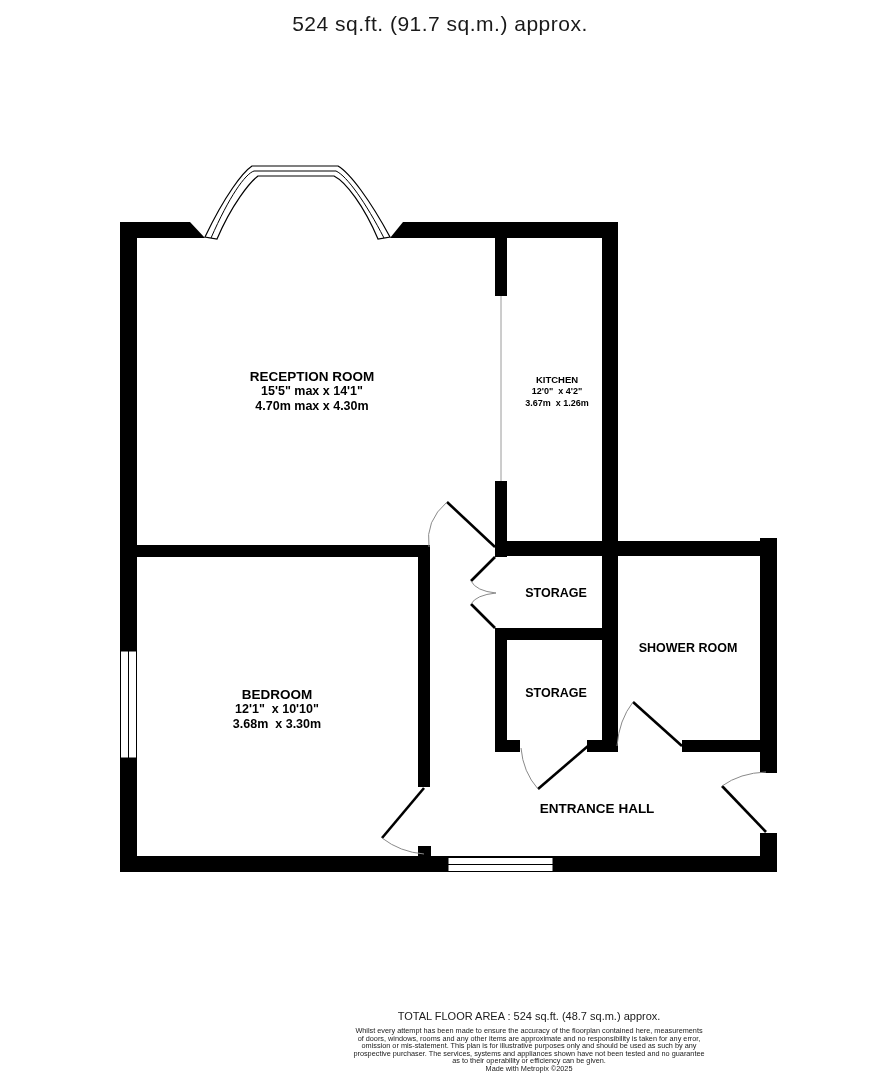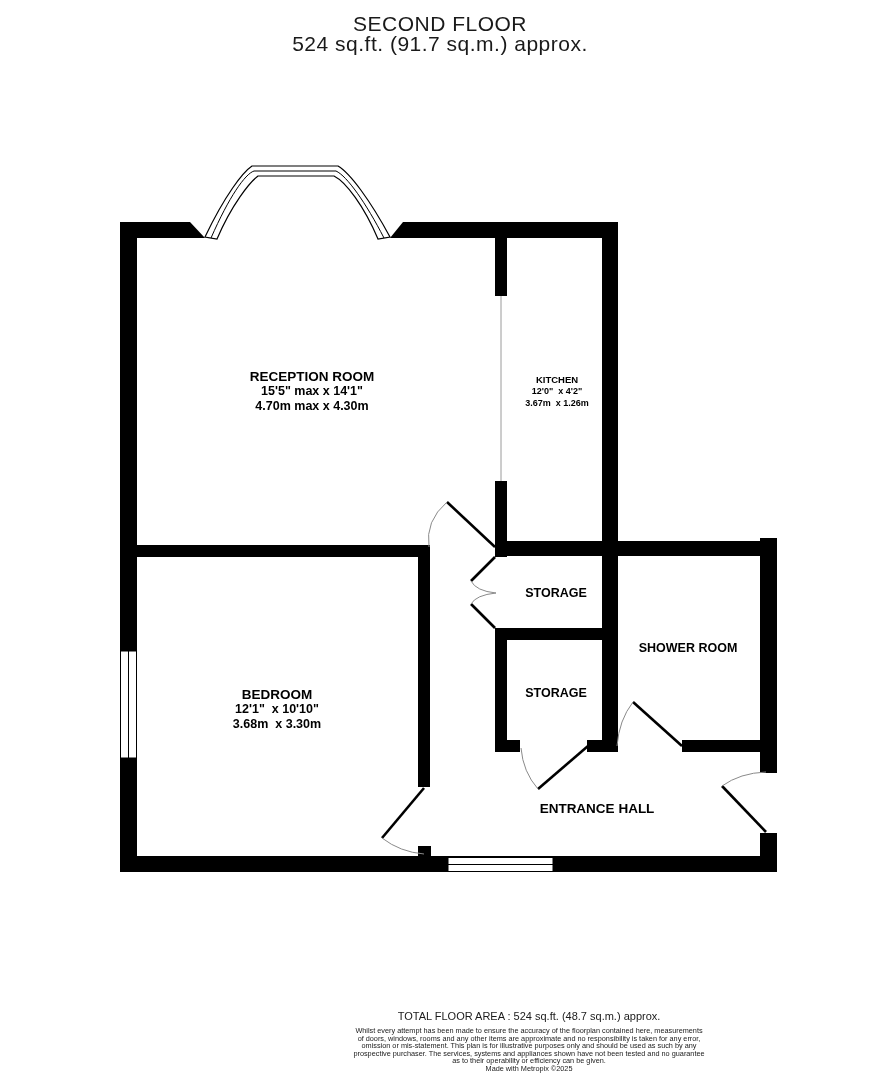--- a/index.html
+++ b/index.html
@@ -19,21 +19,20 @@
                 width:760px;text-align:center;color:#1a1a1a;}
   .footer-total{font-size:11px;line-height:13px;margin-bottom:4px;}
   .footer-line{font-size:7.3px;line-height:7.6px;}
 </style>
 </head>
 <body>
 
 <div class="page">
 
   <div class="title-block">
-    <div class="title-line">SECOND FLOOR</div>
     <div class="title-line">524 sq.ft. (91.7 sq.m.) approx.</div>
   </div>
 
   <svg class="plan-svg" width="896" height="1080" viewBox="0 0 896 1080">
 
     <g fill="#000000">
       <rect x="120" y="222" width="17" height="430"></rect>
       <rect x="120" y="757" width="17" height="115"></rect>
       <rect x="120" y="222" width="70" height="16"></rect>
       <polygon points="190,222 205,238 190,238"></polygon>

